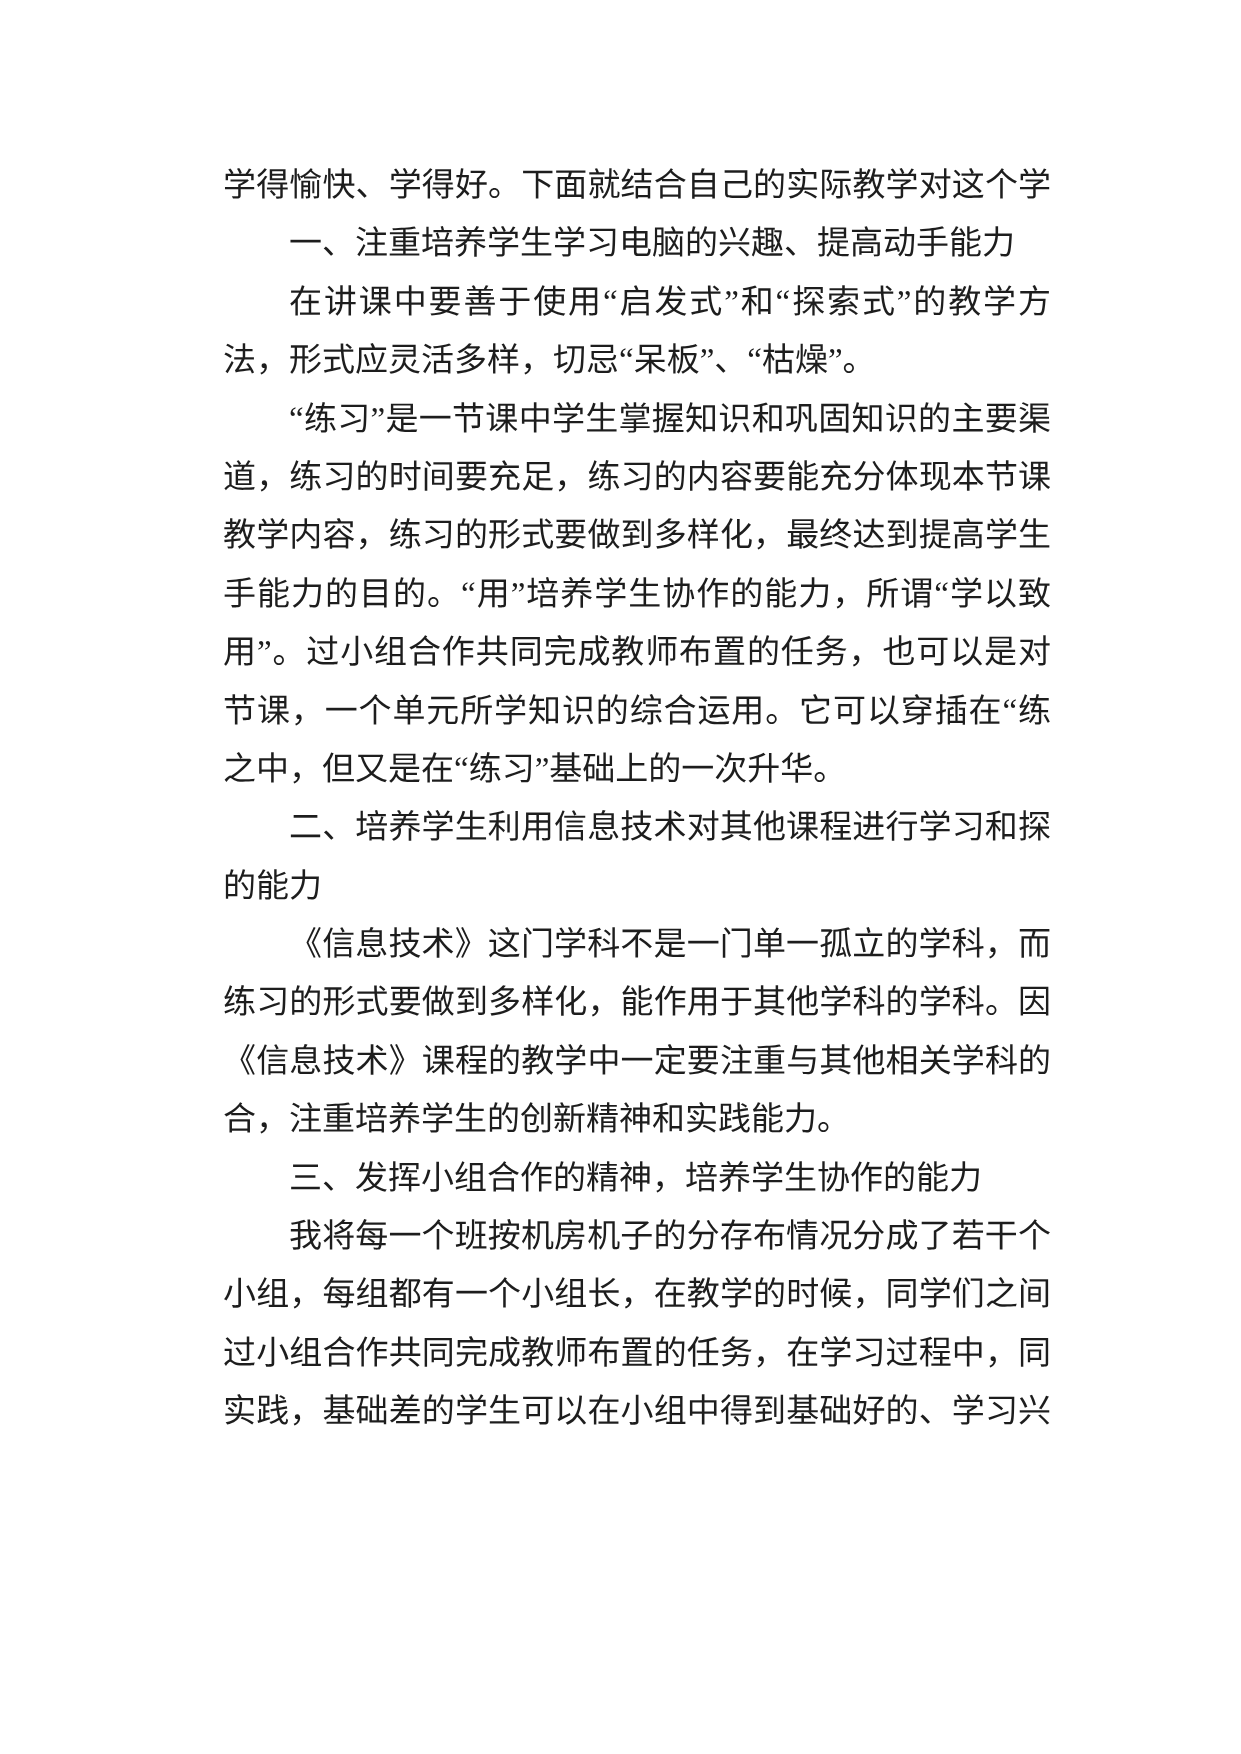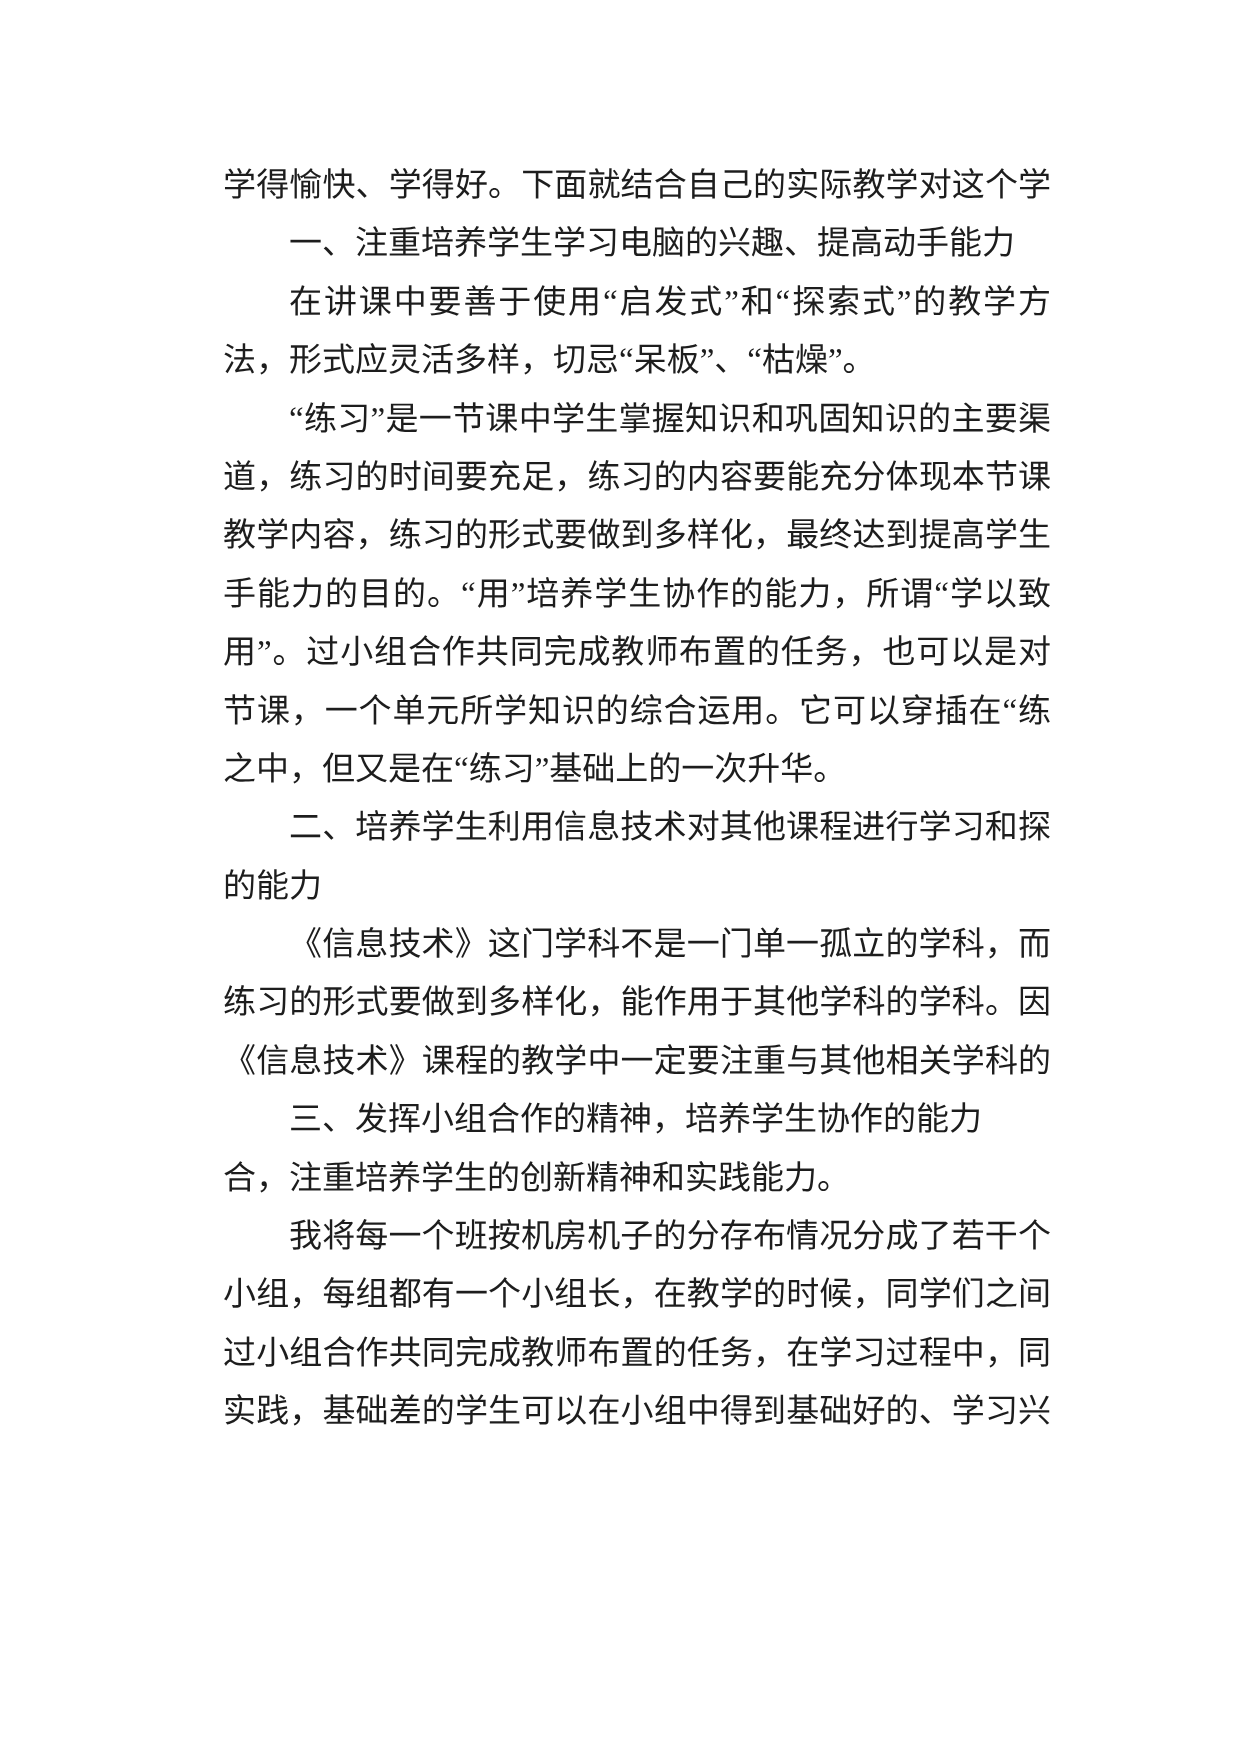--- a/index.html
+++ b/index.html
@@ -57,20 +57,20 @@
     <div class="line">教学内容，练习的形式要做到多样化，最终达到提高学生动</div>
     <div class="line">手能力的目的。“用”培养学生协作的能力，所谓“学以致</div>
     <div class="line">用”。过小组合作共同完成教师布置的任务，也可以是对几</div>
     <div class="line">节课，一个单元所学知识的综合运用。它可以穿插在“练习”</div>
     <div class="line end">之中，但又是在“练习”基础上的一次升华。</div>
     <div class="line ind">二、培养学生利用信息技术对其他课程进行学习和探讨</div>
     <div class="line end">的能力</div>
     <div class="line ind">《信息技术》这门学科不是一门单一孤立的学科，而是</div>
     <div class="line">练习的形式要做到多样化，能作用于其他学科的学科。因此在</div>
     <div class="line">《信息技术》课程的教学中一定要注重与其他相关学科的整</div>
+    <div class="line end">合，注重培养学生的创新精神和实践能力。</div>
     <div class="line end ind">三、发挥小组合作的精神，培养学生协作的能力</div>
-    <div class="line end">合，注重培养学生的创新精神和实践能力。</div>
     <div class="line ind">我将每一个班按机房机子的分存布情况分成了若干个</div>
     <div class="line">小组，每组都有一个小组长，在教学的时候，同学们之间通</div>
     <div class="line">过小组合作共同完成教师布置的任务，在学习过程中，同学</div>
     <div class="line">实践，基础差的学生可以在小组中得到基础好的、学习兴趣</div>
   </div>
 </div>
 
 </body></html>

